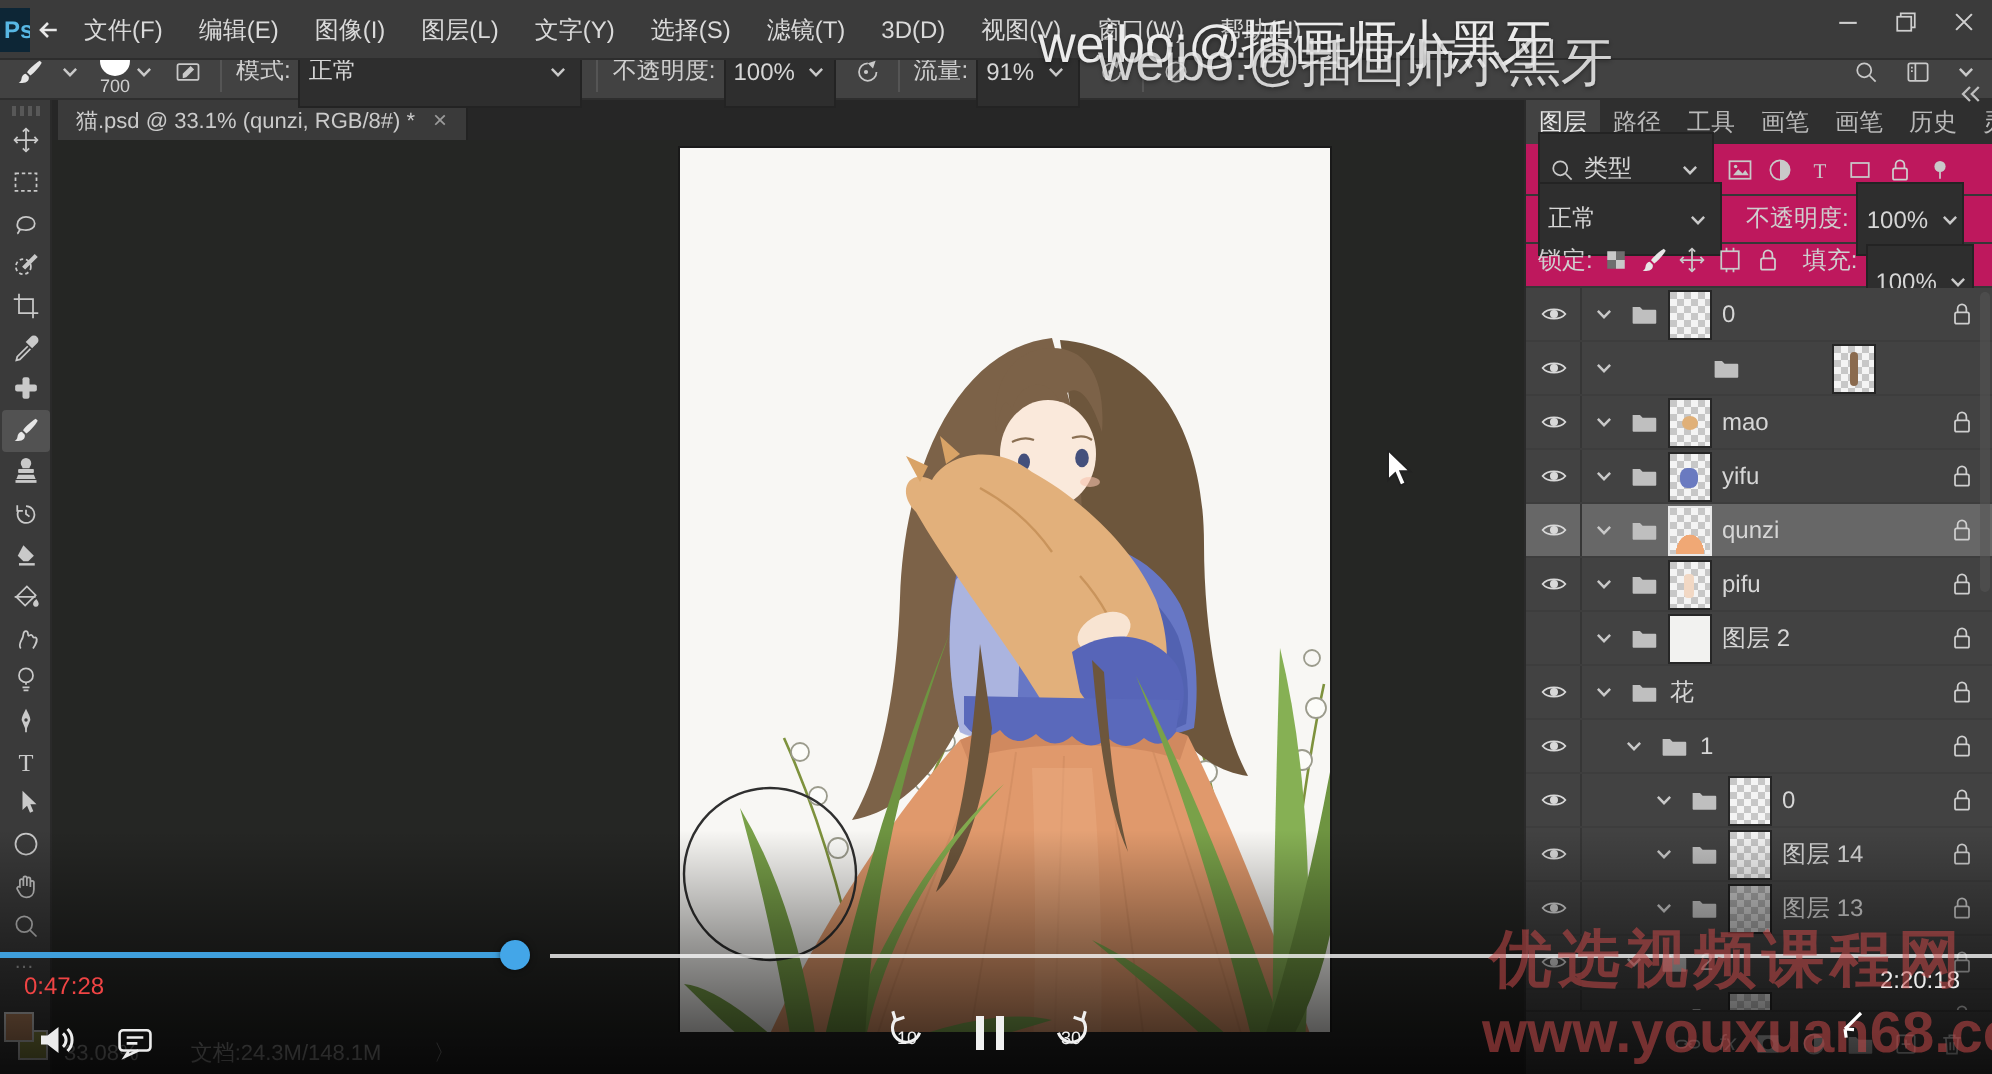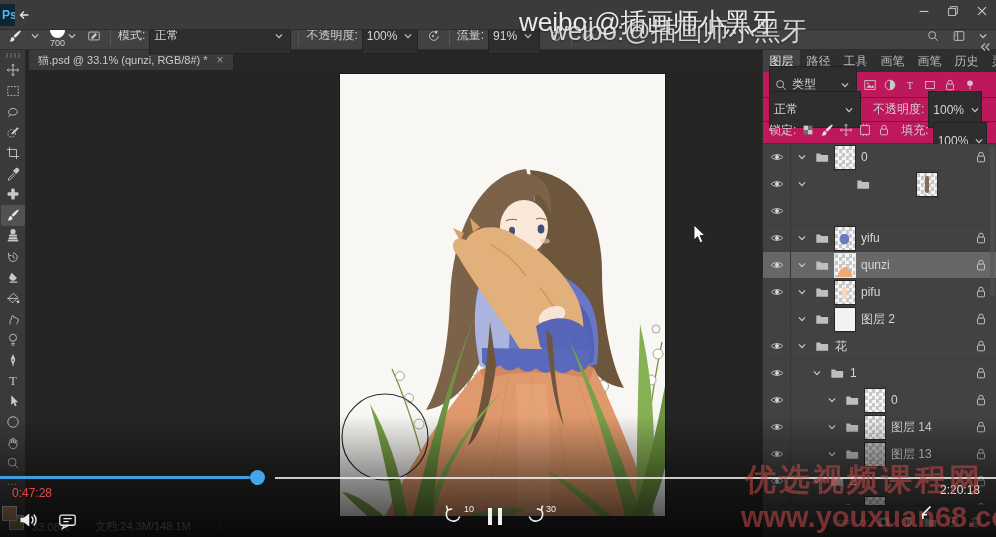--- a/index.html
+++ b/index.html
@@ -108,21 +108,21 @@
 
 .player-shade{position:absolute;left:0;top:415px;width:996px;height:122px;z-index:30;pointer-events:none;
   background:linear-gradient(180deg,rgba(0,0,0,0) 0%,rgba(0,0,0,.38) 45%,rgba(0,0,0,.78) 100%)}
 .progress{position:absolute;left:0;top:476px;width:996px;height:4px;z-index:33}
 .progress .played{position:absolute;left:0;top:0;height:3px;background:#3f9fdc}
 .progress .rest{position:absolute;right:0;top:1px;height:2px;background:rgba(248,248,248,.8)}
 .progress .handle{position:absolute;top:-6px;width:15px;height:15px;border-radius:50%;background:#43a6e8;
   box-shadow:0 0 3px rgba(0,0,0,.5)}
 .time-current{position:absolute;left:12px;top:486px;font-size:12px;color:#ef4444;z-index:33}
 .time-total{position:absolute;right:16px;top:483px;font-size:12px;color:#ececec;z-index:33}
-.pc{position:absolute;z-index:33;display:flex;flex-direction:row;align-items:center;color:#f0f0f0}
+.pc{position:absolute;z-index:33;display:flex;flex-direction:column;align-items:center;color:#f0f0f0}
 .pc-vol{left:18px;top:510px}
 .pc-danmaku{left:58px;top:511px}
 .pc-rew{left:443px;top:503px}
 .pc-pause{left:488px;top:508px}
 .pc-fwd{left:525px;top:503px}
 .pc .num{font-size:9px;line-height:7px;margin-top:-8px;color:#f0f0f0}
 .pause-bars{display:flex;gap:6px}
 .pause-bars i{display:block;width:4px;height:17px;background:#f0f0f0}
 
 
@@ -145,20 +145,33 @@
 
 <div class="app">
 
   <div class="menubar">
     <div class="ps-logo">Ps</div>
     <span class="back-arrow icon-slot">
         <svg viewBox="0 0 16 16" width="14" height="14">
           <path d="M13 8H4.5M8 4L4 8l4 4" fill="none" stroke="#e8e8e8" stroke-width="1.5"></path>
         </svg>
       </span>
+    <div class="menu-items">
+      <span class="menu-item">文件(F)</span>
+        <span class="menu-item">编辑(E)</span>
+        <span class="menu-item">图像(I)</span>
+        <span class="menu-item">图层(L)</span>
+        <span class="menu-item">文字(Y)</span>
+        <span class="menu-item">选择(S)</span>
+        <span class="menu-item">滤镜(T)</span>
+        <span class="menu-item">3D(D)</span>
+        <span class="menu-item">视图(V)</span>
+        <span class="menu-item">窗口(W)</span>
+        <span class="menu-item">帮助(H)</span>
+    </div>
     <div class="win-controls">
       <span class="win-btn icon-slot">
           <svg viewBox="0 0 16 16" width="14" height="14">
             <path d="M3 8.5h10" stroke="#cfcfcf" stroke-width="1.2"></path>
           </svg>
         </span>
       <span class="win-btn icon-slot">
           <svg viewBox="0 0 16 16" width="14" height="14">
             <g fill="none" stroke="#cfcfcf">
               <rect x="3" y="5" width="8" height="8"></rect>
@@ -810,20 +823,44 @@
           <div class="eye-cell">
             <span class="eye-ico icon-slot">
               <svg viewBox="0 0 16 16" width="14" height="14">
                 <g fill="none" stroke="#d8d8d8">
                   <path d="M1.5 8c2.8-3.6 10.2-3.6 13 0-2.8 3.6-10.2 3.6-13 0z"></path>
                   <circle cx="8" cy="8" r="1.8" fill="#d8d8d8"></circle>
                 </g>
               </svg>
             </span>
           </div>
+          <div class="row-body" style="padding-left: 4px;">
+            <span class="caret-ico icon-slot">
+              <svg viewBox="0 0 16 16" width="14" height="14">
+                <path d="M4.5 6.2L8 9.8l3.5-3.6" fill="none" stroke="#c9c9c9" stroke-width="1.4"></path>
+              </svg>
+            </span>
+            <span class="folder-ico icon-slot">
+              <svg viewBox="0 0 16 16" width="14" height="14">
+                <path d="M1.5 4h4.2l1.5 1.6h7.3c.3 0 .5.2.5.5V13c0 .3-.2.5-.5.5H2c-.3 0-.5-.2-.5-.5z" fill="#bfbfbf"></path>
+              </svg>
+            </span>
+            <div class="thumb t-cat">
+              <i class="blob"></i>
+            </div>
+            <span class="layer-name">mao</span>
+            <span class="lock-cell icon-slot">
+              <svg viewBox="0 0 16 16" width="14" height="14">
+                <g fill="none" stroke="#cfcfcf">
+                  <rect x="4" y="7" width="8" height="6.5" rx="1"></rect>
+                  <path d="M5.5 7V5a2.5 2.5 0 015 0v2"></path>
+                </g>
+              </svg>
+            </span>
+          </div>
         </div>
         <div class="layer-row locked">
           <div class="eye-cell">
             <span class="eye-ico icon-slot">
               <svg viewBox="0 0 16 16" width="14" height="14">
                 <g fill="none" stroke="#d8d8d8">
                   <path d="M1.5 8c2.8-3.6 10.2-3.6 13 0-2.8 3.6-10.2 3.6-13 0z"></path>
                   <circle cx="8" cy="8" r="1.8" fill="#d8d8d8"></circle>
                 </g>
               </svg>

